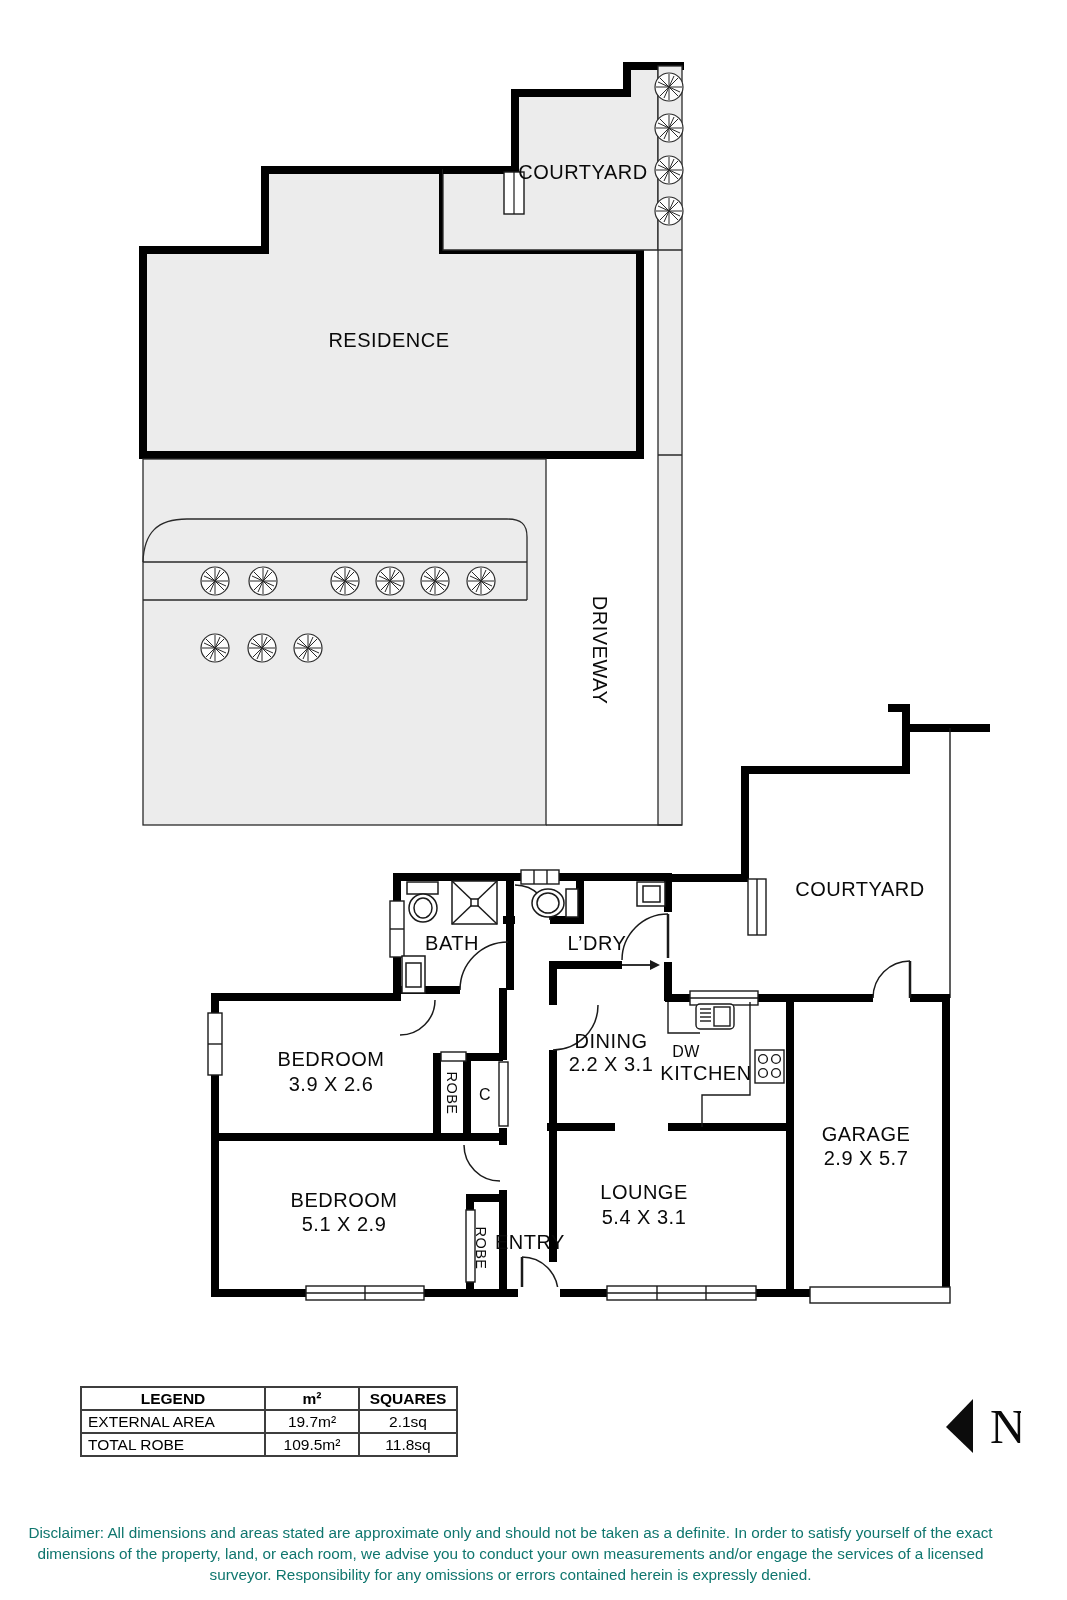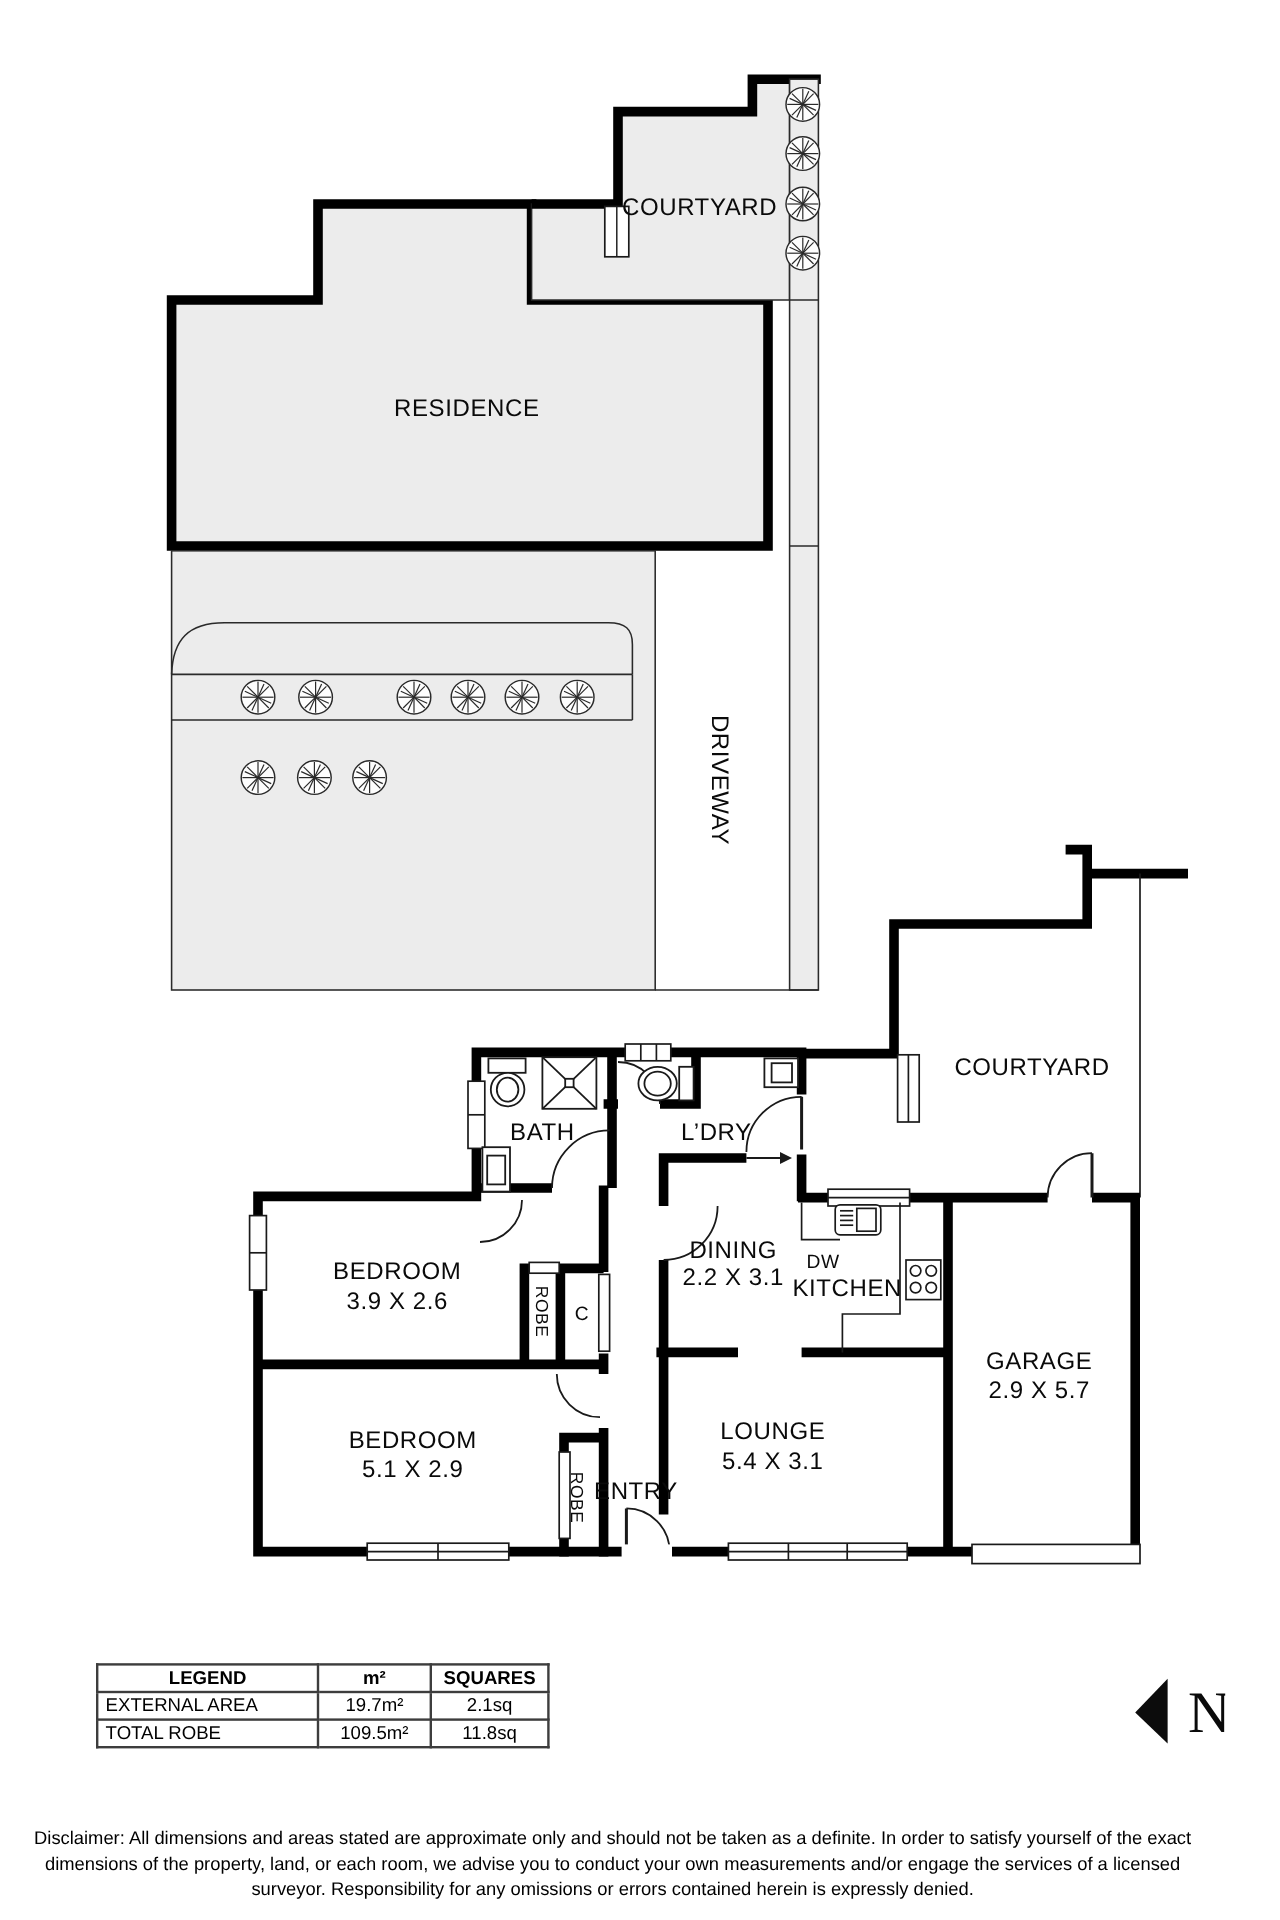--- a/index.html
+++ b/index.html
@@ -12,21 +12,21 @@
   .tiny-lbl{font-size:14.5px;letter-spacing:.5px;}
   .legend{position:absolute;left:80px;top:1386px;border-collapse:collapse;
           font-size:15.5px;color:#000;background:#fff;}
   .legend td,.legend th{border:2px solid #3d3d3d;height:21px;padding:0 6px;white-space:nowrap;}
   .legend th{text-align:center;font-weight:bold;}
   .legend th.c,.legend td.c{text-align:center;}
   .legend .col-label{width:170px;}
   .legend .col-m2{width:80px;}
   .legend .col-sq{width:84px;}
   .disclaimer{position:absolute;left:12px;right:12px;top:1522px;text-align:center;
-              font-size:15.3px;line-height:1.38;color:#000000;}
+              font-size:15.3px;line-height:1.38;color:#0f766e;}
 </style>
 </head>
 <body>
 
 <div class="page">
 
 <svg class="plan-svg" viewBox="0 0 1067 1600" xmlns="http://www.w3.org/2000/svg">
   <defs>
     <g id="tree">
       <circle r="14" fill="#fdfdfd" stroke="#2a2a2a" stroke-width="1.2"></circle>

